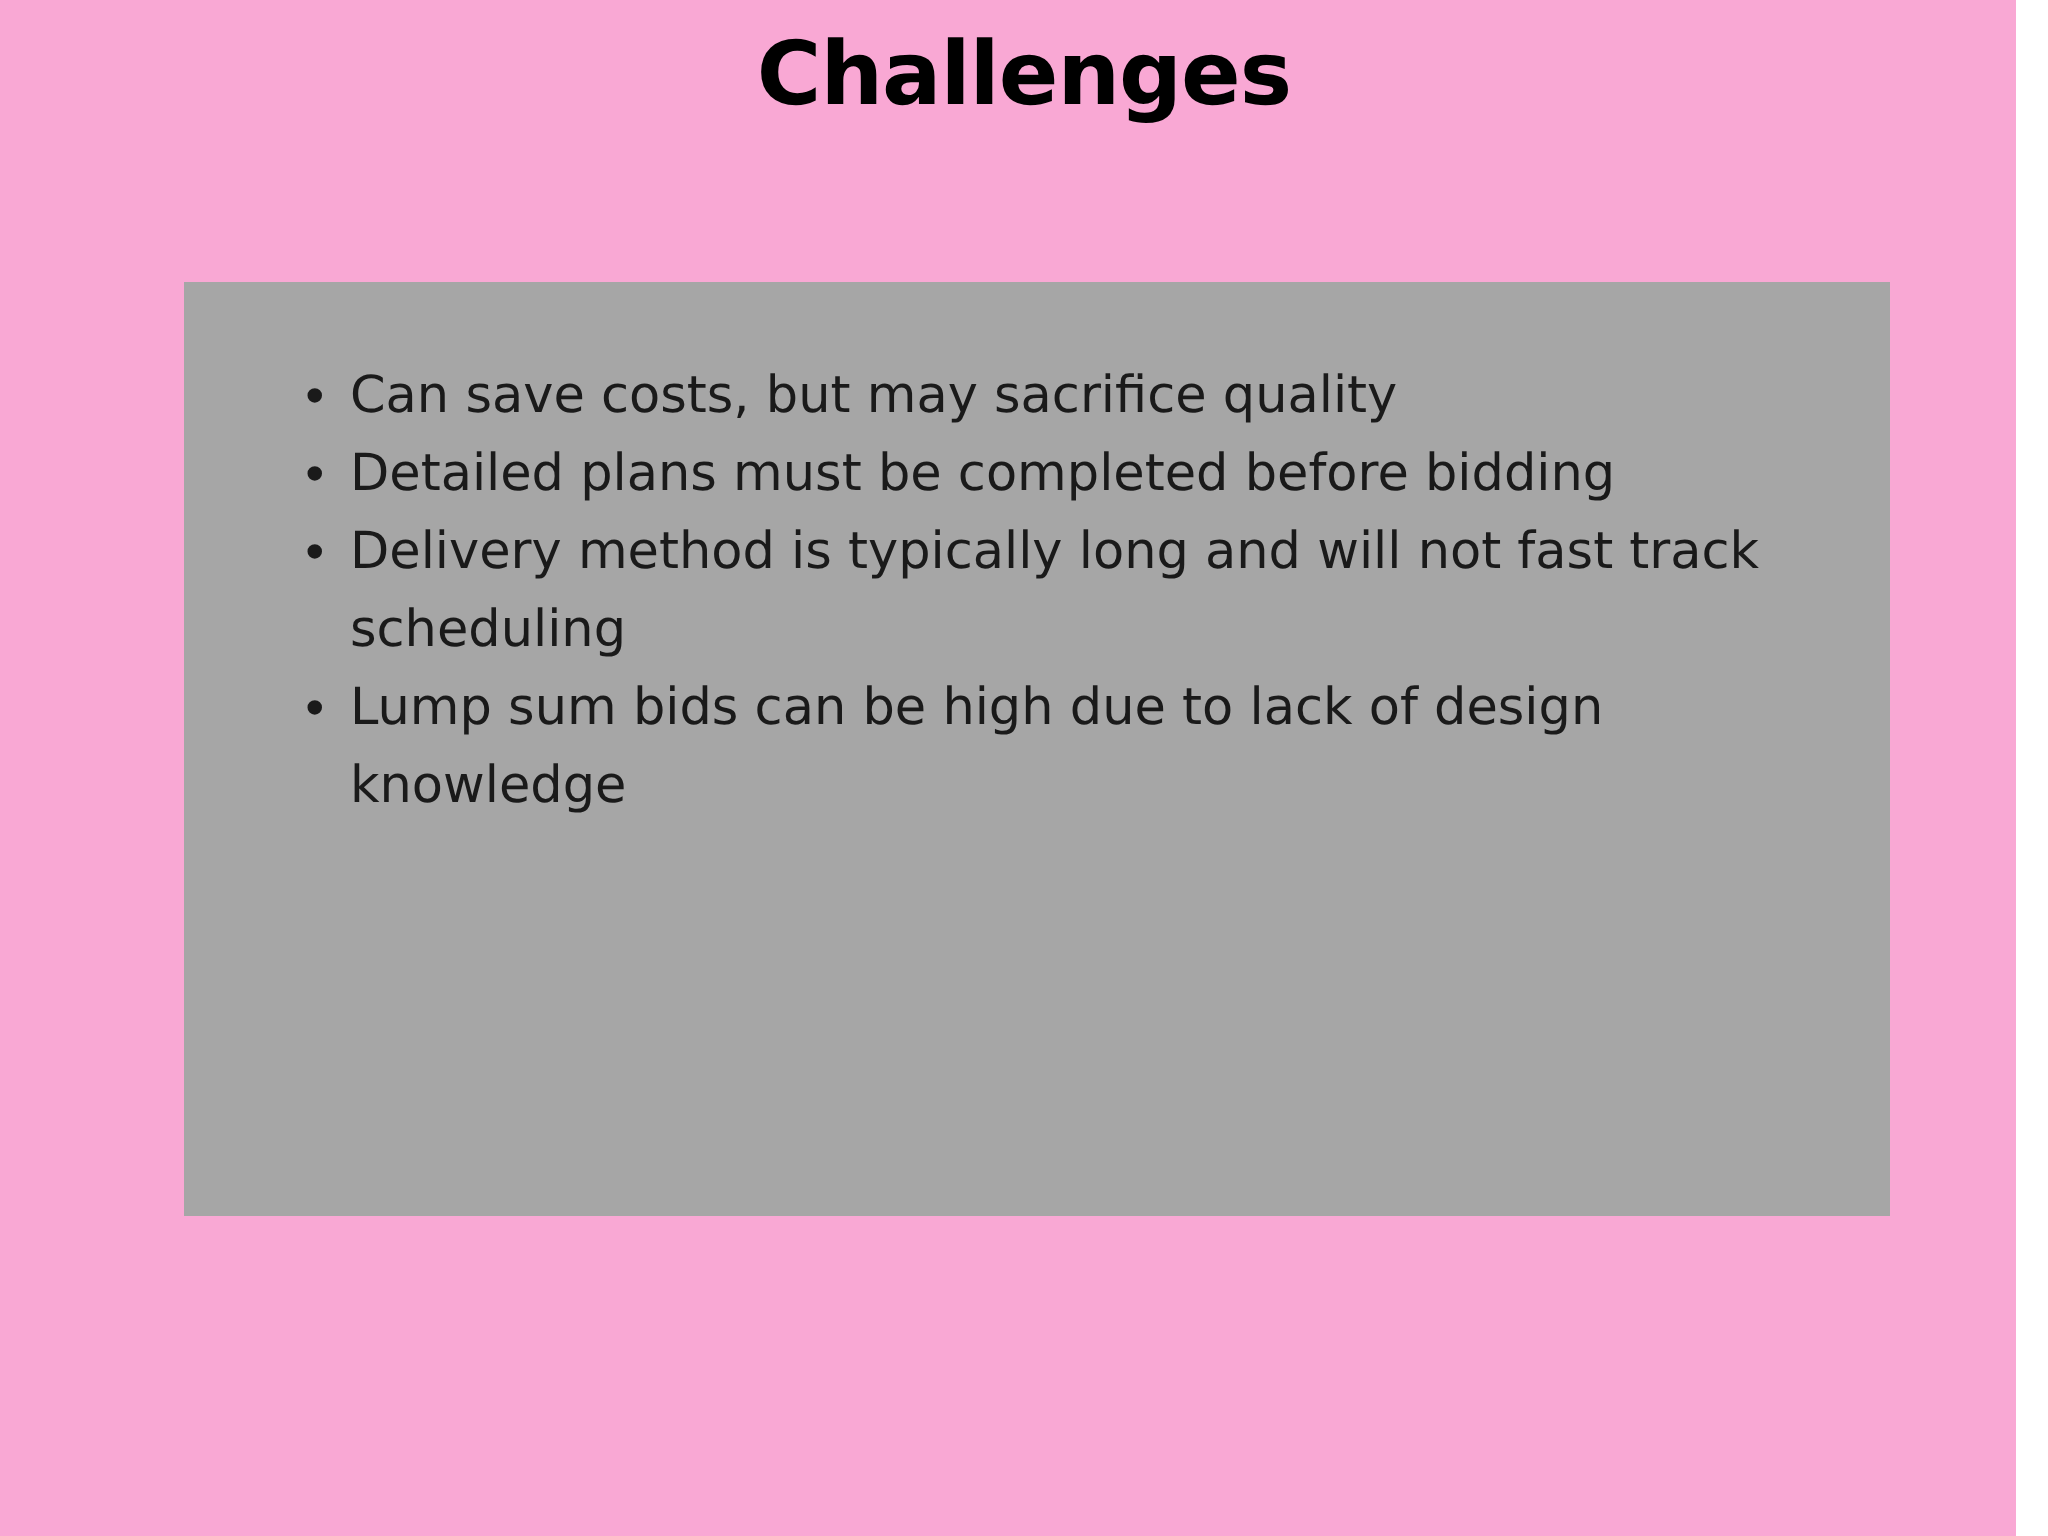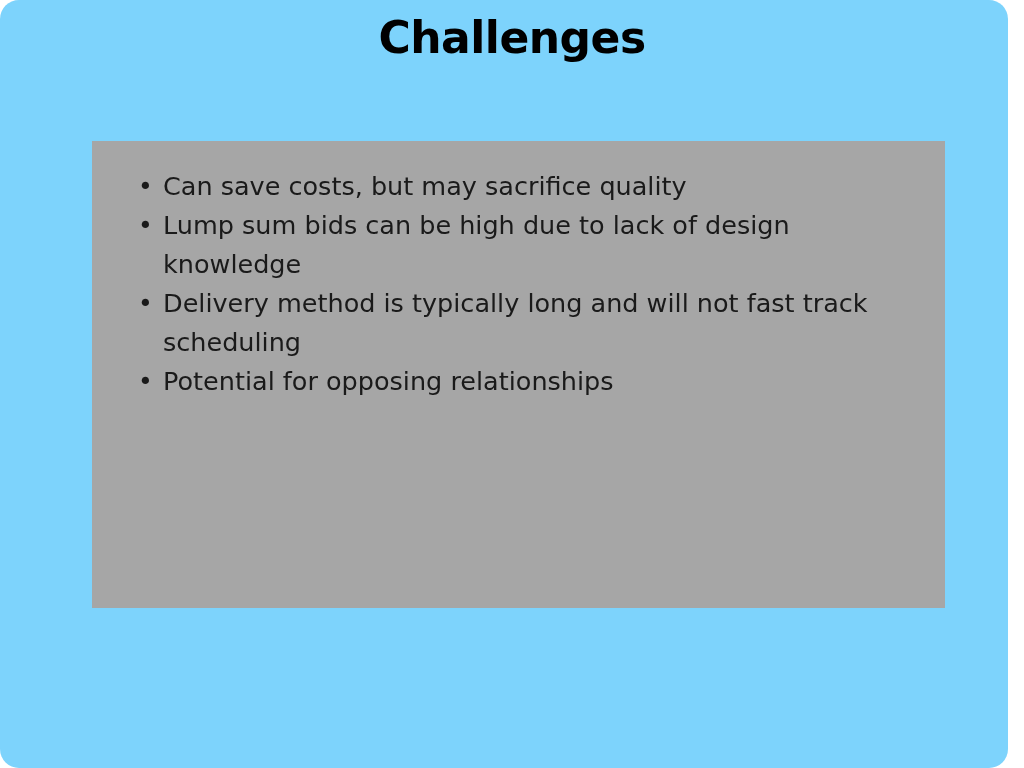--- a/index.html
+++ b/index.html
@@ -10,23 +10,22 @@
     width: 1024px;
     height: 768px;
     background: #ffffff;
     font-family: "Liberation Sans", sans-serif;
     overflow: hidden;
   }
   .slide {
     position: relative;
     width: 1008px;
     height: 768px;
-    background: #7dd3fc;
+    background: #f9a8d4;
     box-sizing: border-box;
-    border-radius: 19px;
   }
   .slide-title {
     position: absolute;
     top: 12px;
     left: 0;
     width: 1024px;
     text-align: center;
     font-size: 44px;
     font-weight: bold;
     color: #000000;
@@ -38,21 +37,21 @@
     left: 92px;
     top: 141px;
     width: 853px;
     height: 467px;
     background: #a6a6a6;
     box-sizing: border-box;
     padding: 22px 20px 0 20px;
   }
   ul.bullets {
     list-style: none;
-    margin: 4px;
+    margin: 16px;
     padding: 0;
   }
   ul.bullets li {
     position: relative;
     padding-left: 47px;
     font-size: 25.5px;
     line-height: 39px;
     color: #1a1a1a;
     font-family: "DejaVu Sans", sans-serif;
     font-weight: normal;
@@ -71,19 +70,19 @@
 </head>
 <body>
 
 <div class="slide">
 
   <div class="slide-title">Challenges</div>
 
   <div class="content-box">
     <ul class="bullets">
       <li>Can save costs, but may sacrifice quality</li>
+      <li>Detailed plans must be completed before bidding</li>
+      <li>Delivery method is typically long and will not fast track scheduling</li>
       <li>Lump sum bids can be high due to lack of design knowledge</li>
-      <li>Delivery method is typically long and will not fast track scheduling</li>
-      <li>Potential for opposing relationships</li>
     </ul>
   </div>
 
 </div>
 
 </body></html>

